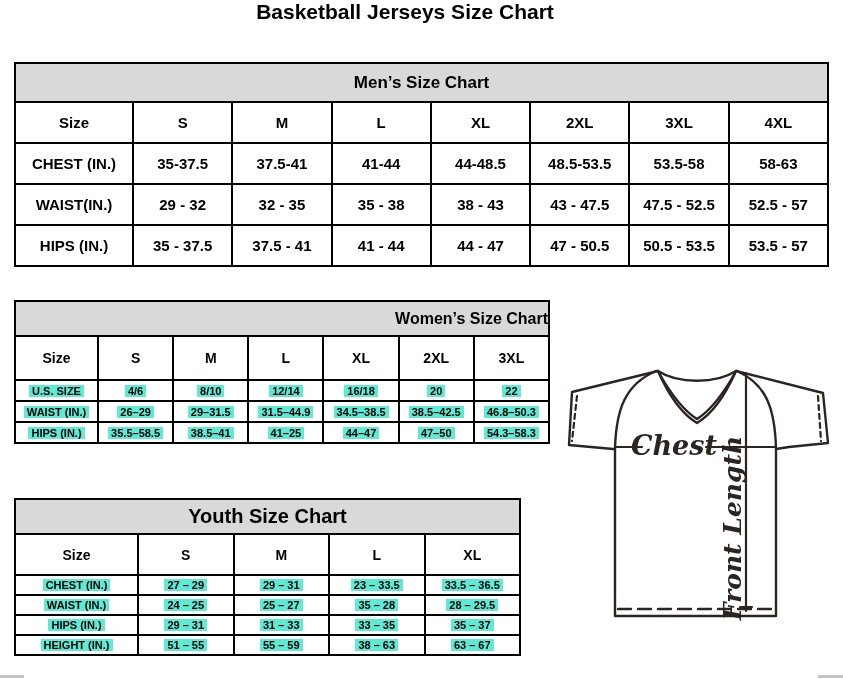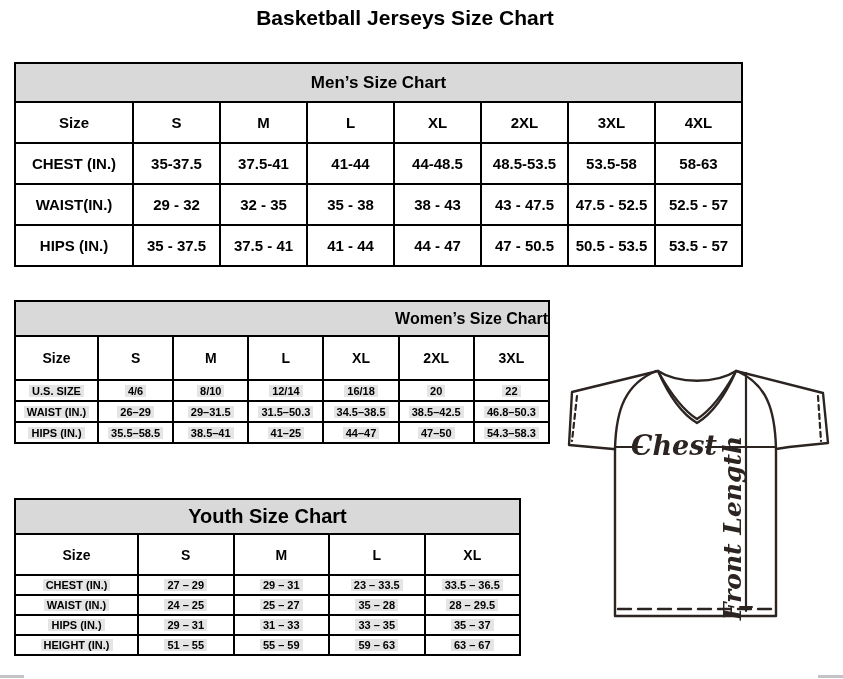--- a/index.html
+++ b/index.html
@@ -1,57 +1,57 @@
 <!DOCTYPE html>
 <html><head>
 <meta charset="utf-8">
 <style>
   html,body { margin:0; padding:0; }
   body {
     width:843px; height:679px; position:relative; overflow:hidden;
     background:#ffffff; font-family:"Liberation Sans", sans-serif;
   }
   .page-title {
-    position:absolute; top:6px; left:0; width:810px; text-align:center;
+    position:absolute; top:0; left:0; width:810px; text-align:center;
     font-size:21px; font-weight:bold; color:#000;
   }
   .tbl-wrap { position:absolute; }
   #men-wrap   { left:14px; top:62px;  }
   #women-wrap { left:14px; top:300px; }
   #youth-wrap { left:14px; top:498px; }
 
   table.chart-table {
     border-collapse:collapse; table-layout:fixed; color:#000;
   }
   table.chart-table th, table.chart-table td {
     border:2px solid #000; text-align:center; vertical-align:middle;
     font-weight:bold; padding:0; overflow:hidden; white-space:nowrap;
   }
   table.chart-table th.band { background:#d9d9d9; }
 
-  #men-table { width:729px; }
+  #men-table { width:815px; }
   #men-table col.c0 { width:118px; }
   #men-table th.band { height:37px; font-size:17px; }
   #men-table tr.cols th { height:39px; font-size:15px; }
   #men-table tbody tr { height:41px; font-size:15px; }
 
   #women-table { width:536px; }
   #women-table col.c0 { width:83px; }
   #women-table th.band { height:33px; font-size:16px;text-align:right; }
   #women-table tr.cols th { height:42px; font-size:14px; }
   #women-table tbody tr { height:21px; font-size:11px; }
 
   #youth-table { width:507px; }
   #youth-table col.c0 { width:123px; }
   #youth-table th.band { height:33px; font-size:20px; }
   #youth-table tr.cols th { height:39px; font-size:14px; }
   #youth-table tbody tr { height:20px; font-size:11px; }
 
   
-  table.hl tbody span { background:#e5e5e5; padding:0 3px; }
+  table.hl tbody span { background:#5eead4; padding:0 3px; }
 
   #jersey { position:absolute; left:556px; top:358px; }
   #jersey text {
     font-family:"DejaVu Serif","Liberation Serif",serif;
     font-style:italic; font-weight:bold; fill:#2b2421;
   }
   .scroll-frag { position:absolute; height:3px; background:#c4c4c8; }
   #scroll-frag-left  { left:0px;   top:675px; width:24px; }
   #scroll-frag-right { left:818px; top:675px; width:25px; }
 </style>
@@ -154,21 +154,21 @@
           <td><span>8/10</span></td>
           <td><span>12/14</span></td>
           <td><span>16/18</span></td>
           <td><span>20</span></td>
           <td><span>22</span></td>
         </tr>
         <tr>
           <th><span>WAIST (IN.)</span></th>
           <td><span>26–29</span></td>
           <td><span>29–31.5</span></td>
-          <td><span>31.5–50.3</span></td>
+          <td><span>31.5–44.9</span></td>
           <td><span>34.5–38.5</span></td>
           <td><span>38.5–42.5</span></td>
           <td><span>46.8–50.3</span></td>
         </tr>
         <tr>
           <th><span>HIPS (IN.)</span></th>
           <td><span>35.5–58.5</span></td>
           <td><span>38.5–41</span></td>
           <td><span>41–25</span></td>
           <td><span>44–47</span></td>
@@ -219,21 +219,21 @@
           <th><span>HIPS (IN.)</span></th>
           <td><span>29 – 31</span></td>
           <td><span>31 – 33</span></td>
           <td><span>33 – 35</span></td>
           <td><span>35 – 37</span></td>
         </tr>
         <tr>
           <th><span>HEIGHT (IN.)</span></th>
           <td><span>51 – 55</span></td>
           <td><span>55 – 59</span></td>
-          <td><span>59 – 63</span></td>
+          <td><span>38 – 63</span></td>
           <td><span>63 – 67</span></td>
         </tr>
       </tbody>
     </table>
 </div>
 
 <svg id="jersey" width="287" height="275" viewBox="0 0 287 275">
   <g fill="none" stroke="#2b2421" stroke-width="2.4" stroke-linejoin="round" stroke-linecap="round">
 
     <path d="M 102 13 L 16 34 L 13 87 L 57 91 L 59 91 L 59 258 L 220 258 L 220 91 L 233 89 L 272 85 L 267 35 L 180 13"></path>

